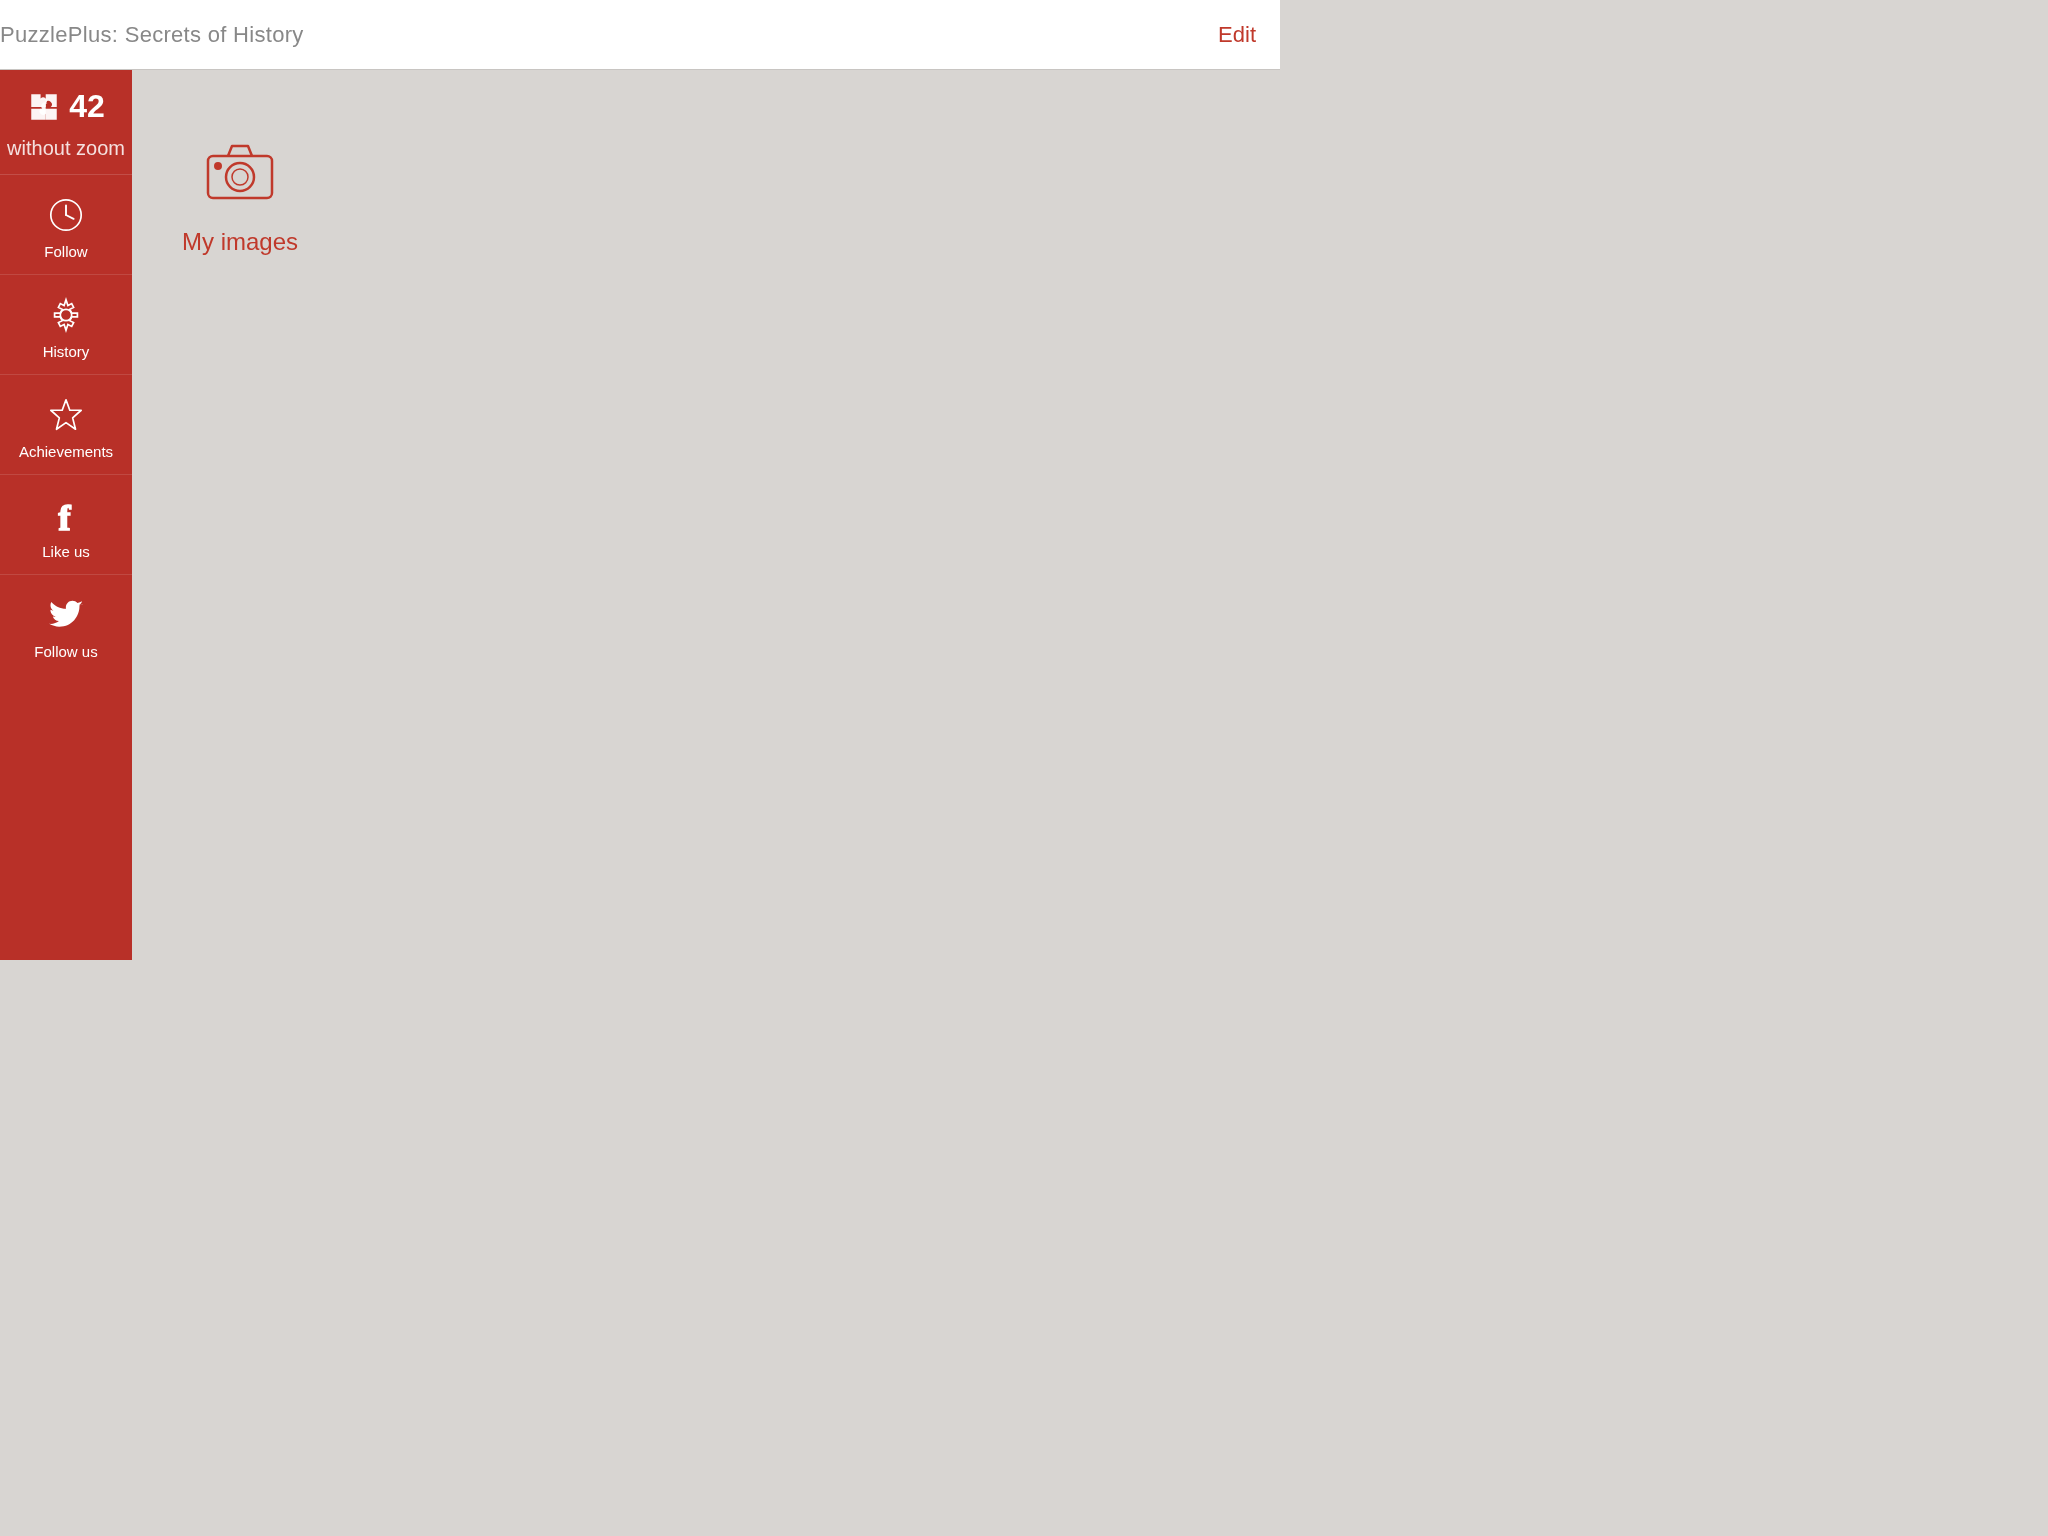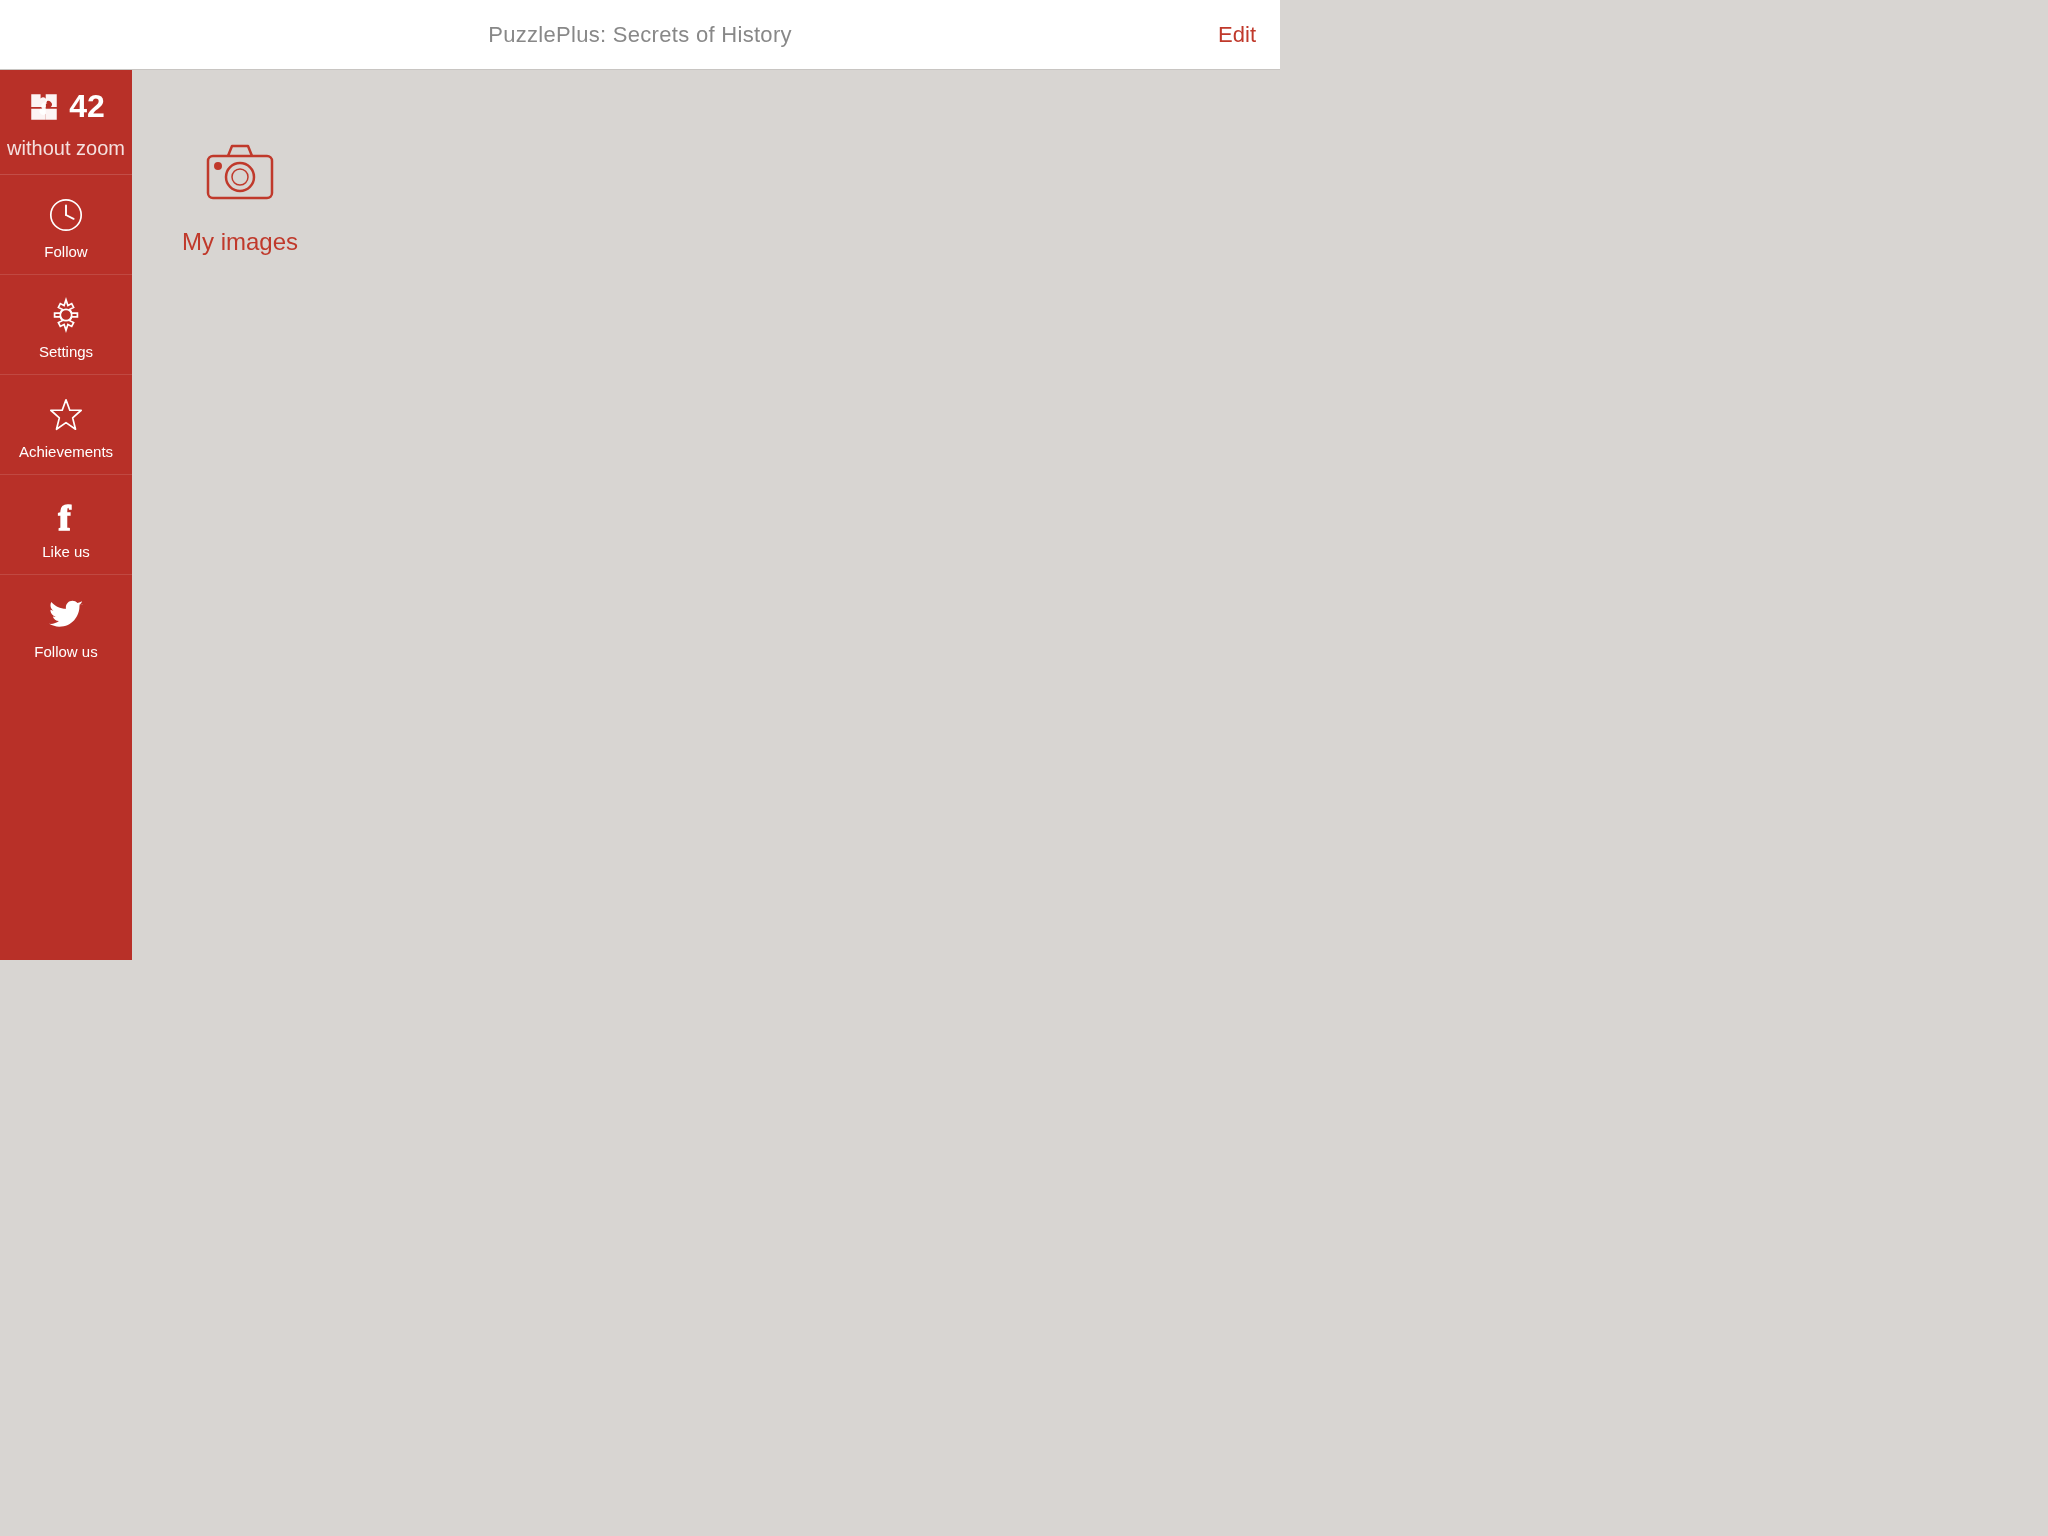--- a/index.html
+++ b/index.html
@@ -11,21 +11,20 @@
       flex-direction: column;
       font-family: -apple-system, 'Helvetica Neue', Helvetica, Arial, sans-serif;
       background: #d8d5d2;
       overflow: hidden;
     }
 
     
     .header {
       display: flex;
       align-items: center;
-      justify-content: center;
       background: #ffffff;
       border-bottom: 1px solid #c8c5c2;
       height: 70px;
       position: relative;
       flex-shrink: 0;
     }
     .header-title {
       font-size: 22px;
       color: #888;
       font-weight: 300;
@@ -330,21 +329,21 @@
       <span class="sidebar-label">Follow</span>
     </div>
 
     <div class="sidebar-item">
       <div class="sidebar-icon">
         <svg viewBox="0 0 40 40">
           <circle cx="20" cy="20" r="6"></circle>
           <path d="M20 4 L22 10 L26 8 L28 12 L24 14 L26 18 L32 18 L32 22 L26 22 L24 26 L28 28 L26 32 L22 30 L20 36 L18 30 L14 32 L12 28 L16 26 L14 22 L8 22 L8 18 L14 18 L16 14 L12 12 L14 8 L18 10 Z"></path>
         </svg>
       </div>
-      <span class="sidebar-label">Settings</span>
+      <span class="sidebar-label">History</span>
     </div>
 
     <div class="sidebar-item">
       <div class="sidebar-icon star-icon">
         <svg viewBox="0 0 40 40">
           <polygon points="20,4 24,15 36,15 27,23 30,35 20,28 10,35 13,23 4,15 16,15" stroke-linejoin="round"></polygon>
         </svg>
       </div>
       <span class="sidebar-label">Achievements</span>
     </div>

